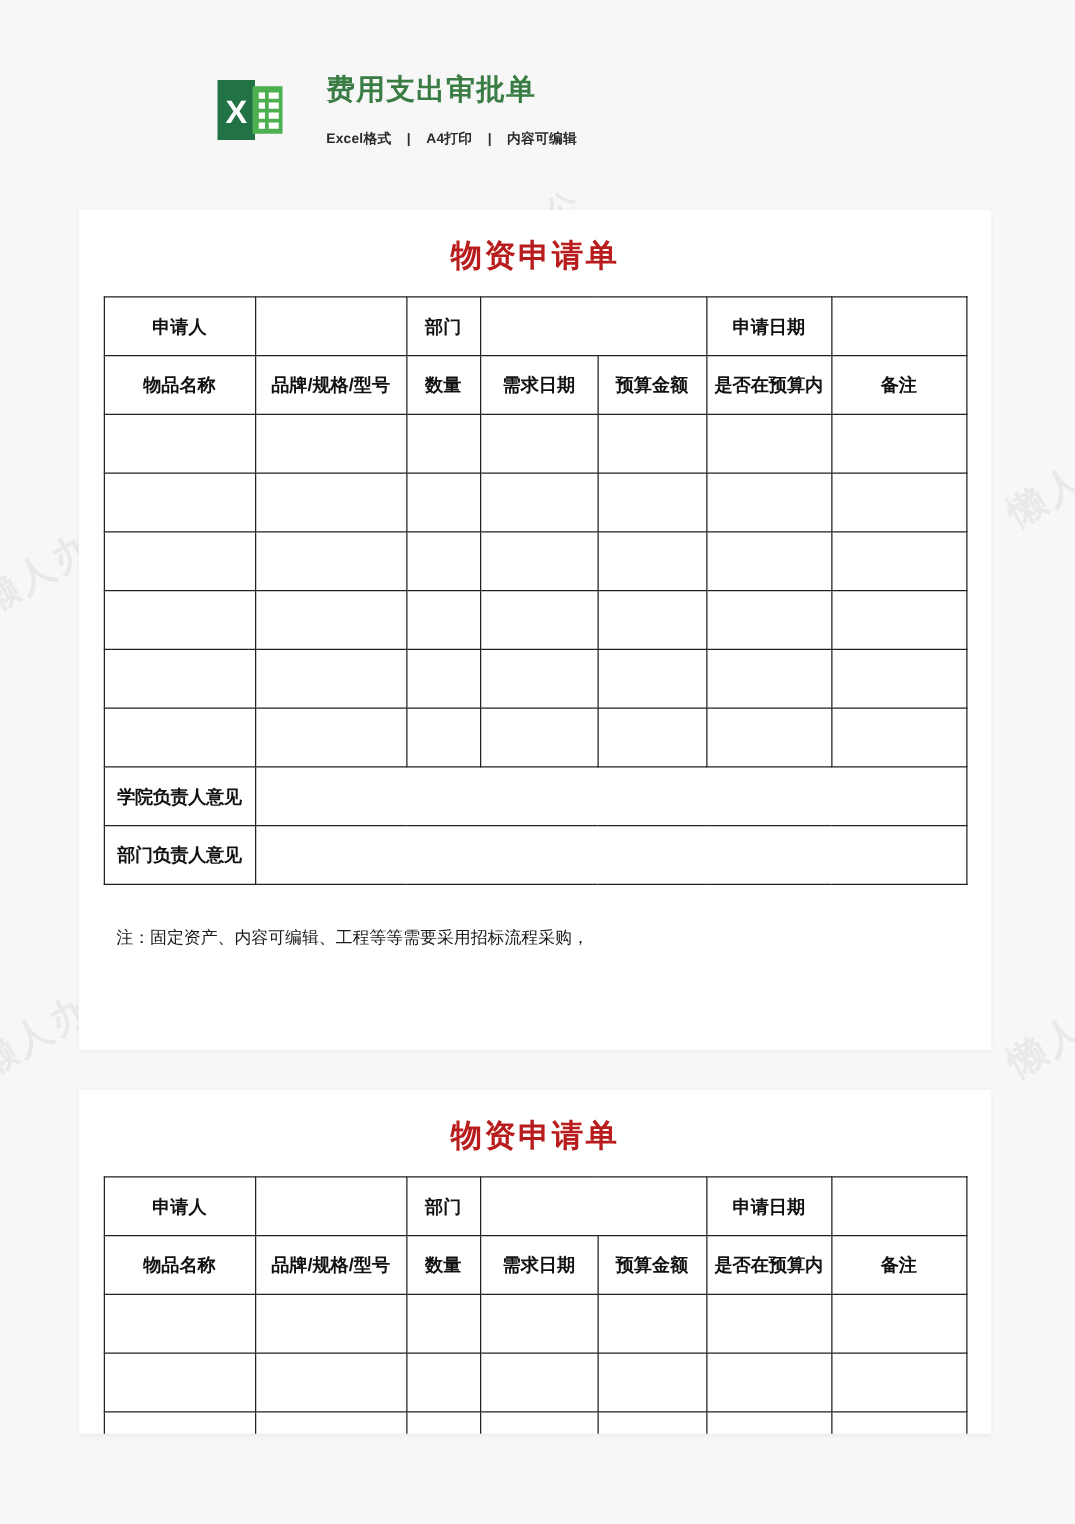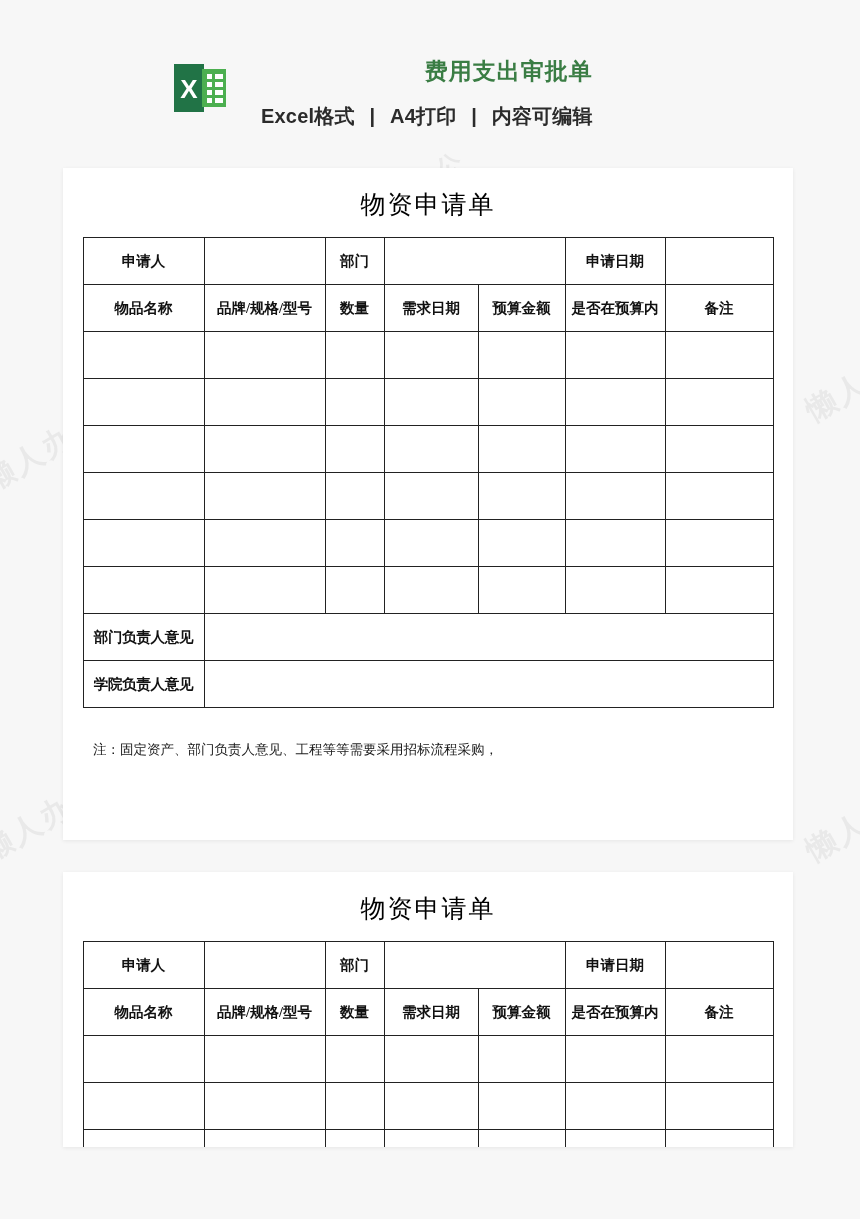--- a/index.html
+++ b/index.html
@@ -38,25 +38,24 @@
     margin-left: 33px;
     padding-top: 2px;
   }
   .header-title {
     font-size: 23px;
     font-weight: bold;
     color: #3a7d44;
     letter-spacing: 1px;
     line-height: 1.2;
     white-space: nowrap;
-    text-align: right;
   }
   .header-sub {
     margin-top: 17px;
-    font-size: 20px;
+    font-size: 11px;
     font-weight: bold;
     color: #2b2b2b;
     white-space: nowrap;
     letter-spacing: 0.2px;
   }
   .header-sub .sep {
     display: inline-block;
     padding: 0 9px;
     color: #2b2b2b;
     font-weight: bold;
@@ -73,33 +72,33 @@
   #card-1 { top: 168px; height: 672px; }
   #card-2 { top: 872px; height: 275px; overflow: hidden; }
 
   .sheet {
     padding: 0 15px;
   }
   .form-title {
     text-align: center;
     font-family: "Liberation Serif", "DejaVu Serif", serif;
     font-size: 25px;
-    font-weight: normal;
-    color: #000000;
+    font-weight: bold;
+    color: #b91c1c;
     letter-spacing: 2px;
     padding-top: 20px;
     padding-bottom: 16px;
   }
 
   table.form {
     border-collapse: collapse;
     table-layout: fixed;
     width: 690px;
     margin: 0 auto;
-    font-family: Liberation Serif, serif;
+    font-family: Liberation Sans, sans-serif;
   }
   table.form td {
     border: 1.4px solid #222;
     text-align: center;
     vertical-align: middle;
     font-size: 14.5px;
     font-weight: bold;
     color: #111;
     padding: 0 1px;
     height: 47px;
@@ -266,32 +265,32 @@
           <td class="blank"></td>
           <td class="blank"></td>
           <td class="blank"></td>
           <td class="blank"></td>
           <td class="blank"></td>
           <td class="blank"></td>
           <td class="blank"></td>
         </tr>
 
         <tr>
+          <td class="tall note-label-sm">学院负责人意见</td>
+          <td class="tall blank" colspan="6"></td>
+        </tr>
+        <tr>
           <td class="tall note-label-sm">部门负责人意见</td>
           <td class="tall blank" colspan="6"></td>
         </tr>
-        <tr>
-          <td class="tall note-label-sm">学院负责人意见</td>
-          <td class="tall blank" colspan="6"></td>
-        </tr>
       </tbody>
     </table>
 
     <div class="footnote">
-      <span>注：固定资产、部门负责人意见、工程等等需要采用招标流程采购，</span>
+      <span>注：固定资产、内容可编辑、工程等等需要采用招标流程采购，</span>
     </div>
   </div>
 </div>
 
 <div class="card" id="card-2">
   <div class="sheet">
     <div class="form-title">物资申请单</div>
 
     <table class="form">
       <colgroup>

